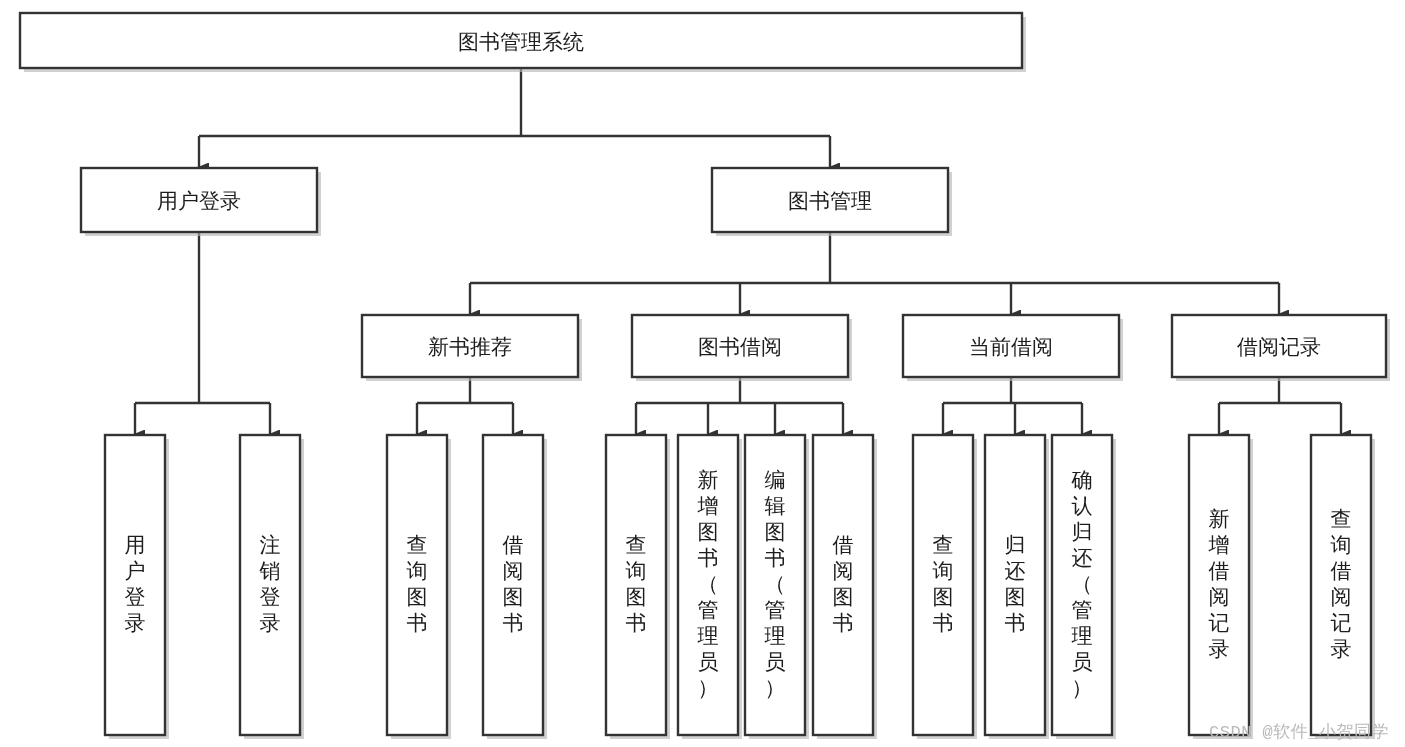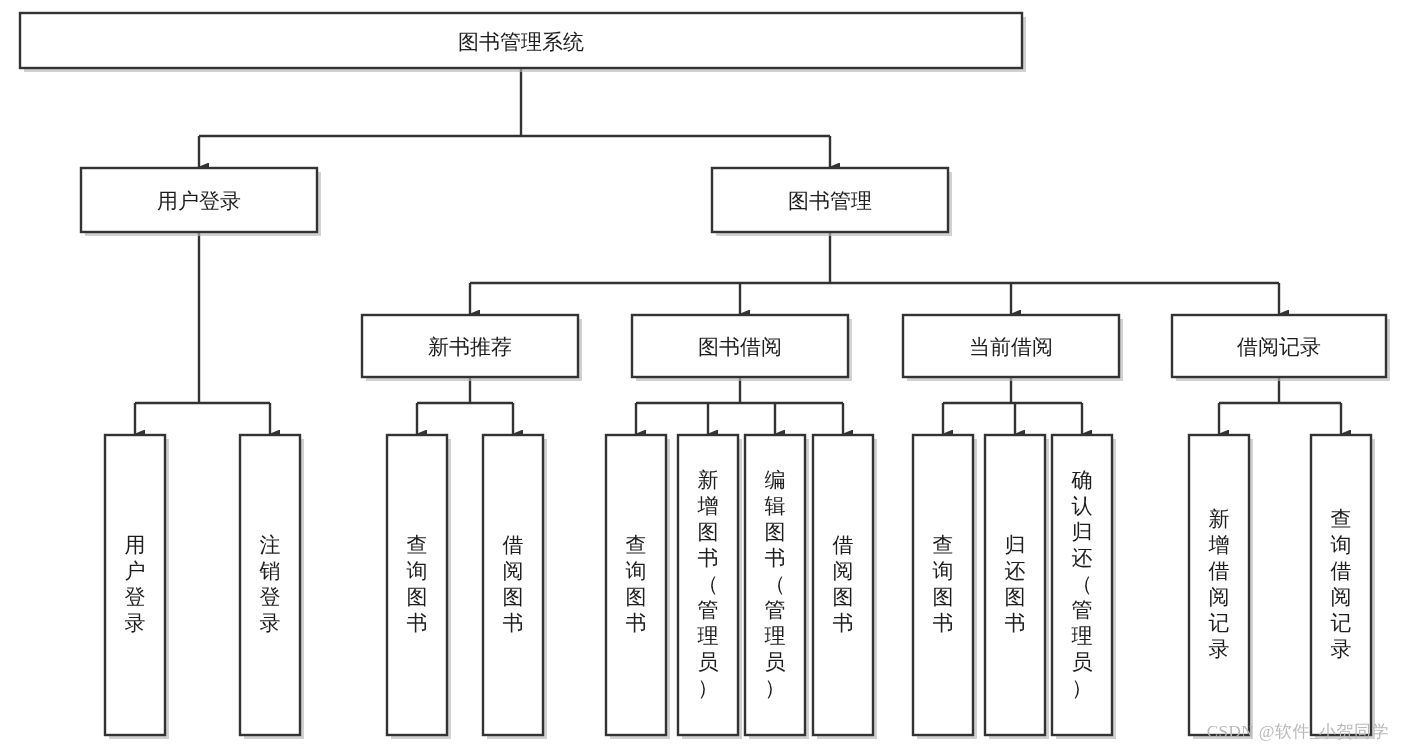--- a/index.html
+++ b/index.html
@@ -52,21 +52,21 @@
   .node-label-v {
     font-family: "DejaVu Sans", "Liberation Sans", sans-serif;
     font-size: 21px;
     fill: #1d1d1d;
     text-anchor: middle;
   }
   .watermark {
     position: absolute;
     right: 16px;
     bottom: 4px;
-    font-family: Liberation Serif, serif;
+    font-family: Liberation Mono, monospace;
     font-size: 17px;
     color: #b9b9b9;
     white-space: nowrap;
     letter-spacing: 0.5px;
   }
 </style>
 </head>
 <body>
 
 <div id="diagram-root">

